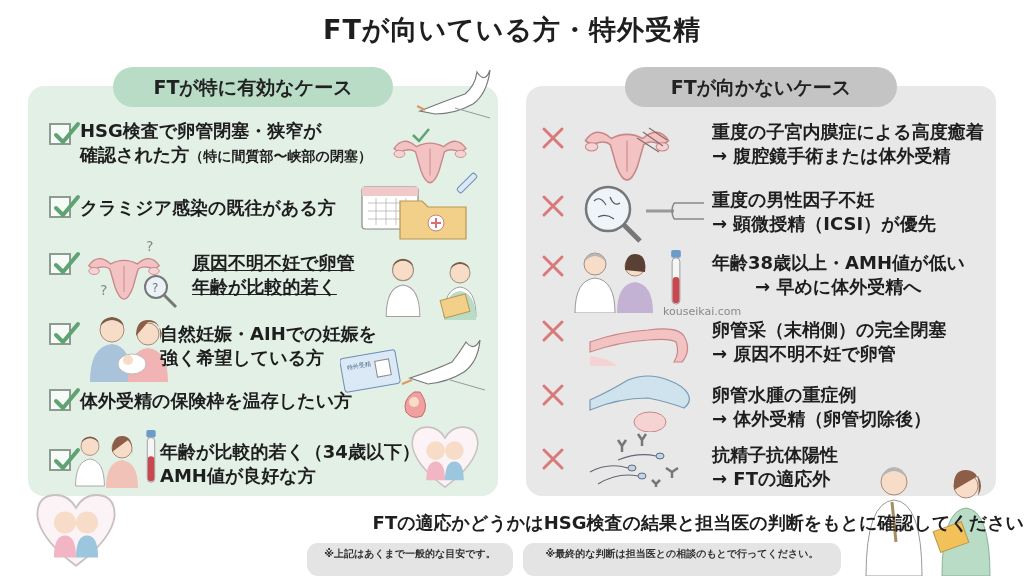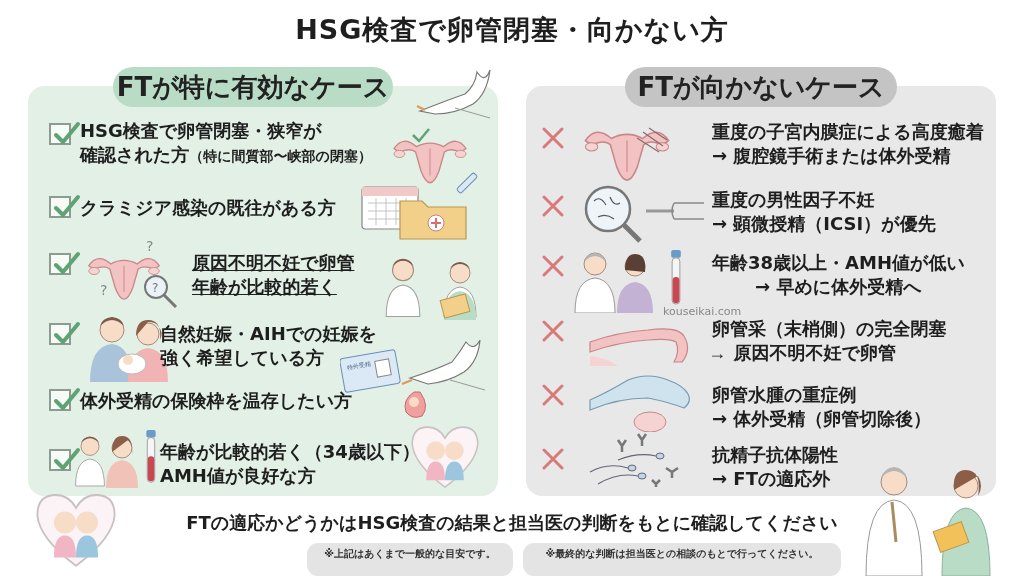--- a/index.html
+++ b/index.html
@@ -12,52 +12,52 @@
   }
 
   .panel {
     position: absolute; top: 86px; height: 410px; border-radius: 16px;
   }
   .panel.good { left: 28px; width: 470px; background: #e3f0e6; }
   .panel.bad { left: 526px; width: 470px; background: #e8e8e8; }
 
   .pill {
     position: absolute; top: 67px; height: 40px; border-radius: 20px;
-    font-size: 26px; font-weight: bold; text-align: center; line-height: 40px; color: #222;
+    font-size: 19px; font-weight: bold; text-align: center; line-height: 40px; color: #222;
   }
   .pill.good { left: 113px; width: 280px; background: #b9dcc6; }
   .pill.bad { left: 625px; width: 272px; background: #c4c4c4; }
 
   .item { position: absolute; display: flex; align-items: center; }
   .item .txt { font-size: 18px; font-weight: bold; line-height: 24px; color: #1e1e1e; }
   .item .txt .small { font-size: 14px; }
 
   .check {
     position: absolute; width: 22px; height: 22px; border: 2px solid #8c9c90; background: #f6fbf7;
   }
   .check svg { position: absolute; left: 0px; top: -6px; }
 
   .cross { position: absolute; width: 24px; height: 24px; }
 
   .illus { position: absolute; }
 
   .footer-main {
-    position: absolute; left: 0; top: 511px; width: 1024px; text-align: center;
+    position: absolute; left: 0; top: 511px; width: 1024px; text-align: right;
     font-size: 18px; font-weight: bold; color: #1e1e1e;
   }
   .note {
     position: absolute; top: 543px; height: 33px; border-radius: 11px; background: #e4e4e4;
     font-size: 10px; font-weight: bold; line-height: 22px; text-align: center; color: #333;
   }
   .watermark { position: absolute; left: 663px; top: 305px; font-size: 11px; color: #888; }
 </style>
 </head>
 <body>
 
-<div class="main-title">HSG検査で卵管閉塞・向かない方</div>
+<div class="main-title">FTが向いている方・特外受精</div>
 
 <div class="panel good"></div>
 <div class="panel bad"></div>
 
 <div class="pill good">FTが特に有効なケース</div>
 <div class="pill bad">FTが向かないケース</div>
 
 <svg width="0" height="0" style="position:absolute">
   <defs>
     <symbol id="chk" viewBox="0 0 30 30">
@@ -279,21 +279,21 @@
   </div>
 </div>
 
 <svg class="cross" style="left:541px;top:319px;">
     <use href="#crs" width="24" height="24"></use>
   </svg>
 <svg class="illus" style="left:588px;top:318px;" width="110" height="50">
   <path d="M2 24 Q30 14 60 12 Q90 8 96 18 Q104 32 94 44 L86 44 Q92 34 88 24 Q82 20 60 22 Q30 24 2 34 Z" fill="#f3c2c2" stroke="#c88888" stroke-width="1.2"></path>
   <path d="M2 38 Q20 40 30 48 L2 48 Z" fill="#f6d3d3"></path>
 </svg>
-<div class="item" style="left:712px;top:318px;font-family:Liberation Mono, monospace;">
+<div class="item" style="left:712px;top:318px;">
   <div class="txt">
     <div>卵管采（末梢側）の完全閉塞</div>
     <div>→ 原因不明不妊で卵管</div>
   </div>
 </div>
 
 <svg class="cross" style="left:541px;top:383px;">
     <use href="#crs" width="24" height="24"></use>
   </svg>
 <svg class="illus" style="left:588px;top:372px;" width="110" height="60">

